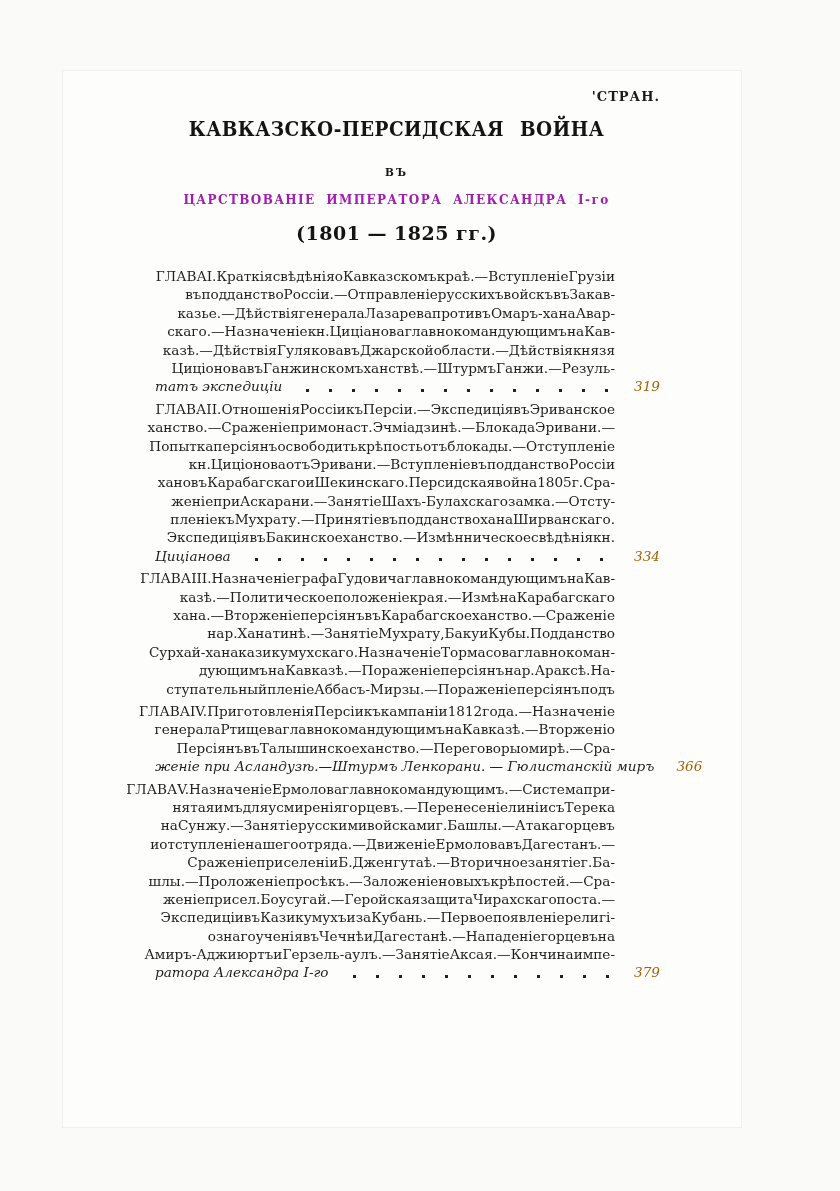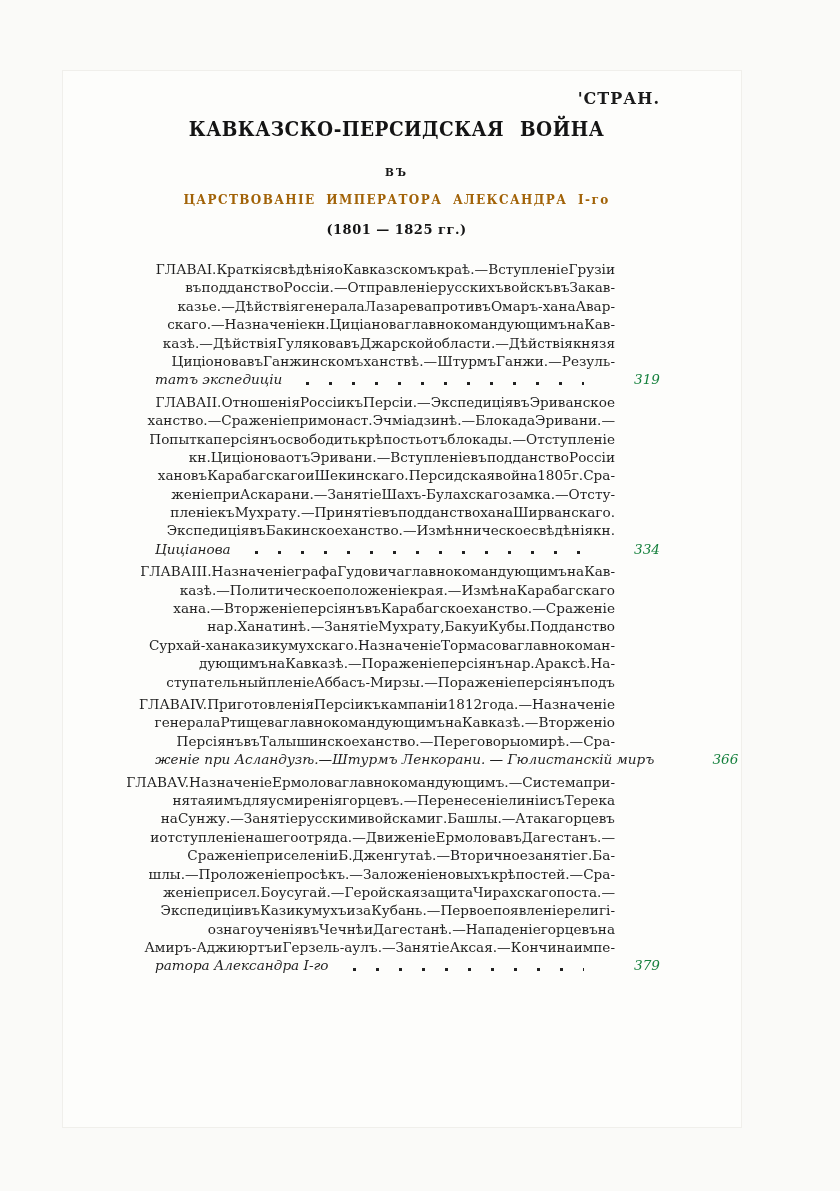--- a/index.html
+++ b/index.html
@@ -25,21 +25,21 @@
     position: absolute;
     left: 70px;
     top: 0;
     width: 527px;
     color: #1f1f1f;
   }
   .page-col-label {
     position: absolute;
     top: 18px;
     right: 0;
-    font-size: 16px;
+    font-size: 13px;
     font-weight: 700;
     letter-spacing: 1px;
     color: #1b1b1b;
   }
   .book-title {
     margin-top: 46px;
     text-align: center;
     font-size: 18.5px;
     font-weight: 700;
     letter-spacing: 0.5px;
@@ -56,26 +56,26 @@
     letter-spacing: 2px;
     color: #161616;
   }
   .subtitle {
     margin-top: 15px;
     text-align: center;
     font-size: 12px;
     font-weight: 700;
     letter-spacing: 1.4px;
     word-spacing: 5px;
-    color: #a16207;
+    color: #a21caf;
   }
   .date-range {
     margin-top: 15px;
     text-align: center;
-    font-size: 13px;
+    font-size: 19px;
     font-weight: 700;
     letter-spacing: 0.5px;
     color: #141414;
   }
   .toc {
     margin-top: 23px;
     font-size: 13.6px;
   }
   .chapter {
     margin-bottom: 4px;
@@ -110,22 +110,21 @@
     background-repeat: repeat-x;
     background-position: left 6px bottom 3px;
   }
   .leader.empty {
     background: none;
   }
   .pagenum {
     flex: 0 0 auto;
     min-width: 30px;
     text-align: right;
-    color: #15803d;
-    margin-left: 36px;
+    color: #a16207;
   }
 </style>
 </head>
 <body>
 
 <div class="scan-page">
   <div class="content">
     <div class="page-col-label">'СТРАН.</div>
     <div class="book-title">КАВКАЗСКО-ПЕРСИДСКАЯ ВОЙНА</div>
     <div class="subtitle-connector">ВЪ</div>

